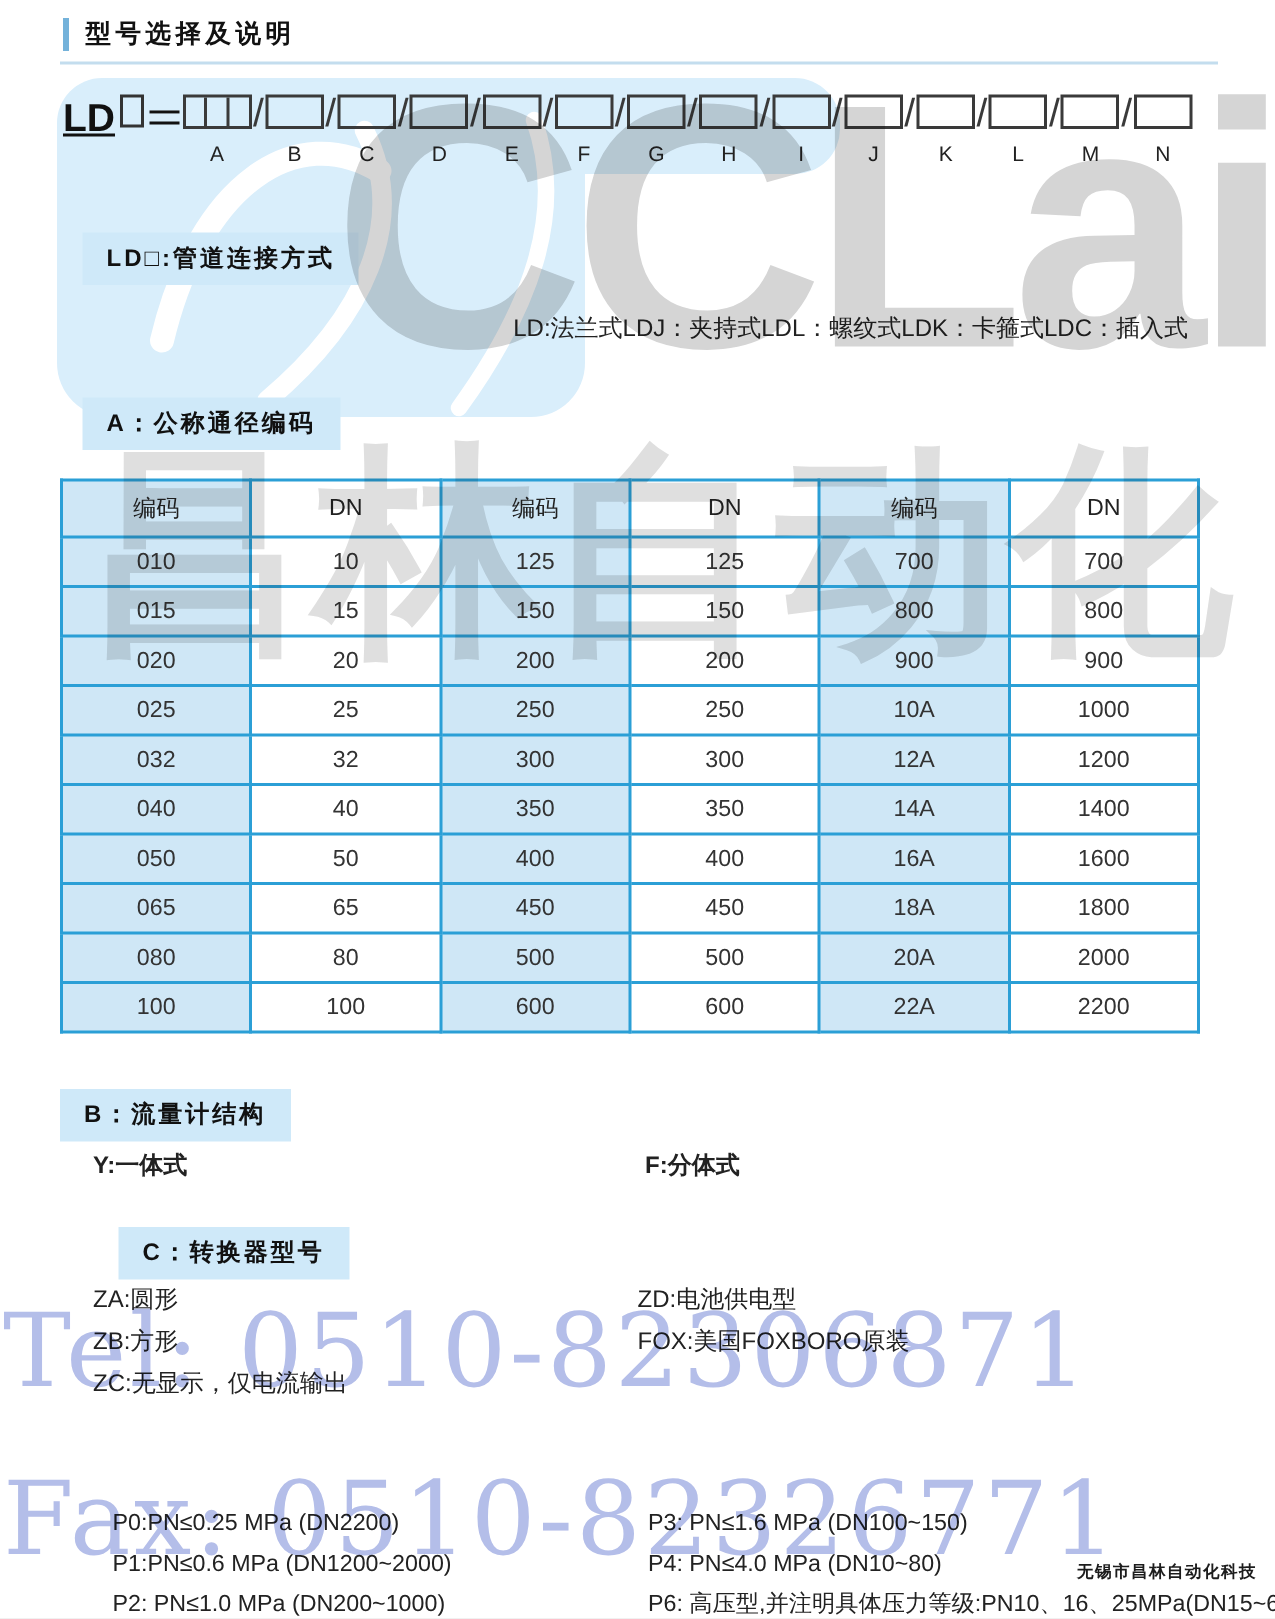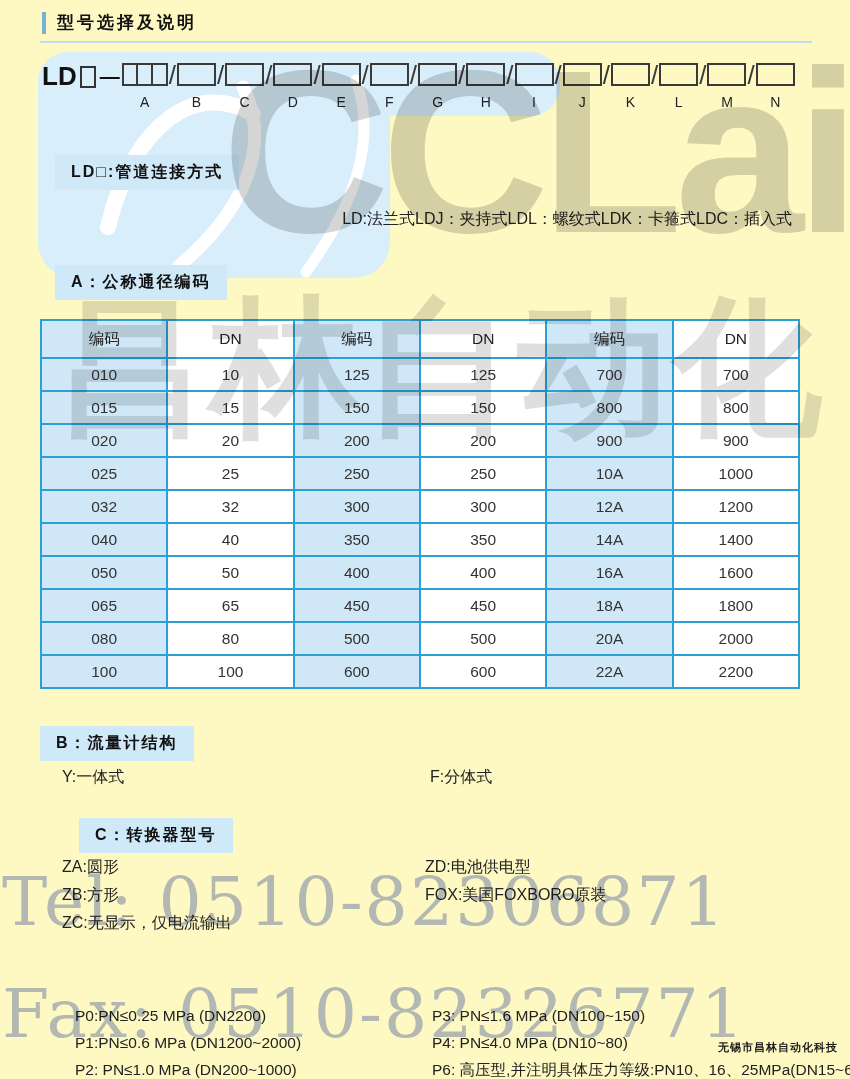--- a/index.html
+++ b/index.html
@@ -1,16 +1,16 @@
 <!DOCTYPE html>
 <html><head>
 <meta charset="utf-8">
 <style>
   html,body{margin:0;padding:0;background:#e8e8e8;}
-  .page{position:relative;width:850px;height:1079px;margin:0 auto;background:#fef9c3;
+  .page{position:relative;width:850px;height:1079px;margin:0 auto;background:#ffffff;
         overflow:hidden;font-family:"Liberation Sans","DejaVu Sans",sans-serif;color:#222;}
 
   
   .wm-blob{position:absolute;left:38px;top:52px;z-index:0;}
   .wm-cclair{position:absolute;left:222px;top:34px;z-index:4;font-size:232px;line-height:1.02;
              font-weight:bold;color:#8f8f8f;opacity:.38;letter-spacing:-8px;
              mix-blend-mode:multiply;white-space:nowrap;pointer-events:none;}
   .wm-brand{position:absolute;left:56px;top:292px;z-index:4;font-size:150px;line-height:1;
             font-weight:bold;color:#8a8a8a;opacity:.28;letter-spacing:4px;
             mix-blend-mode:multiply;white-space:nowrap;pointer-events:none;}
@@ -23,21 +23,21 @@
            color:#1c1c1c;letter-spacing:1px;text-align:center;}
 
   
   .title-row{position:absolute;left:42px;top:11px;display:flex;align-items:center;z-index:2;}
   .title-bar{width:4px;height:22px;background:#74b2da;margin-right:11px;}
   .page-title{font-size:17px;font-weight:bold;letter-spacing:3px;color:#111;}
   .title-line{position:absolute;left:40px;top:41px;width:772px;height:2px;background:#c3ddee;z-index:2;}
 
   
   .model-row{position:absolute;left:42px;top:63px;width:760px;display:flex;align-items:flex-start;z-index:2;}
-  .mc-prefix{display:flex;align-items:center;font-weight:bold;font-size:26px;color:#111;height:27px;}
+  .mc-prefix{display:flex;align-items:flex-start;font-weight:bold;font-size:26px;color:#111;height:27px;text-decoration:underline;}
   .small-sq{display:inline-block;width:12px;height:18px;border:2px solid #333;margin:0 2px 0 3px;}
   .mc-dash{font-size:20px;font-weight:bold;margin:0 2px;}
   .mc-unit{display:flex;flex-direction:column;align-items:center;}
   .mc-box{width:39px;height:23px;border:2px solid #3a3a3a;box-sizing:border-box;background:transparent;}
   .mc-box.triple{width:46px;display:flex;}
   .mc-box.triple i{flex:1;border-right:2px solid #3a3a3a;}
   .mc-box.triple i:last-child{border-right:none;}
   .mc-slash{font-size:26px;font-weight:400;color:#3a3a3a;line-height:25px;padding:0 1px;}
   .mc-letter{margin-top:8px;font-size:14px;color:#222;height:16px;}
 
@@ -46,21 +46,21 @@
          font-weight:bold;letter-spacing:2px;color:#111;white-space:nowrap;}
   .h-ld{left:55px;top:155px;}
   .h-a{left:55px;top:265px;}
   .h-b{left:40px;top:726px;}
   .h-c{left:40px;top:818px;margin-left:39px;}
   .h-d{left:40px;top:961px;}
 
   
   .conn-row{position:absolute;left:75px;top:209px;width:717px;display:flex;
             justify-content:flex-end;font-size:16px;z-index:2;white-space:nowrap;}
-  .b-opt{position:absolute;font-size:16px;z-index:2;}
+  .b-opt{position:absolute;font-size:16px;z-index:2;font-weight:bold;}
   .b-opt-0{left:62px;top:767px;}
   .b-opt-1{left:430px;top:767px;}
   .opt-list{position:absolute;z-index:2;font-size:16px;line-height:28px;white-space:nowrap;}
   .c-left{left:62px;top:853px;}
   .c-right{left:425px;top:853px;}
   .d-left{left:75px;top:1002px;line-height:27px;font-size:15.5px;}
   .d-right{left:432px;top:1002px;line-height:27px;font-size:15.5px;}
 
   
   .dn-table-wrap{position:absolute;left:40px;top:307px;width:760px;z-index:2;}

